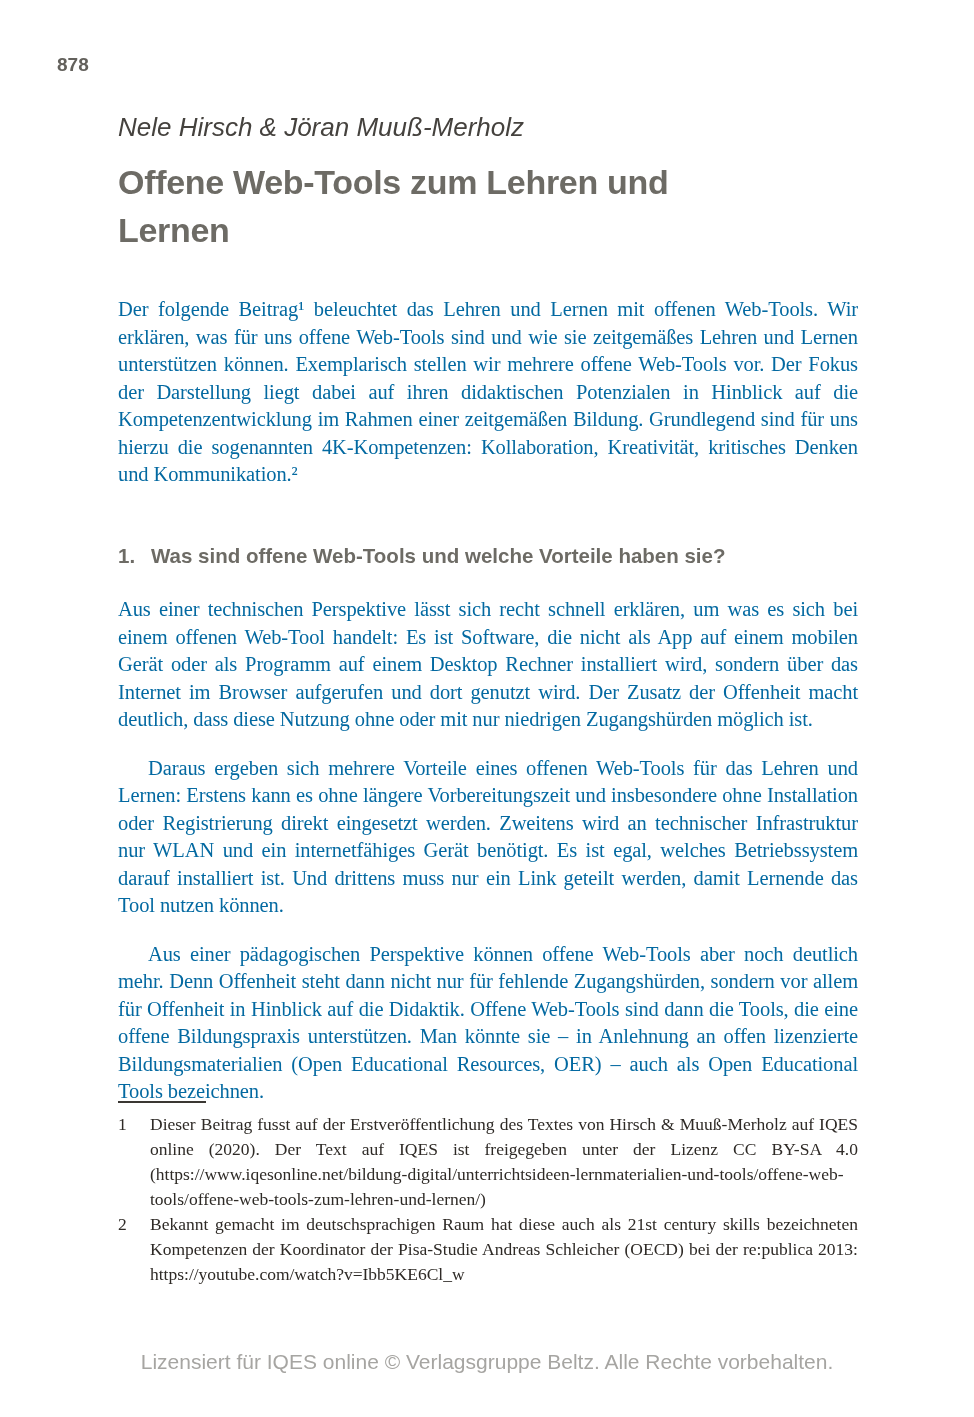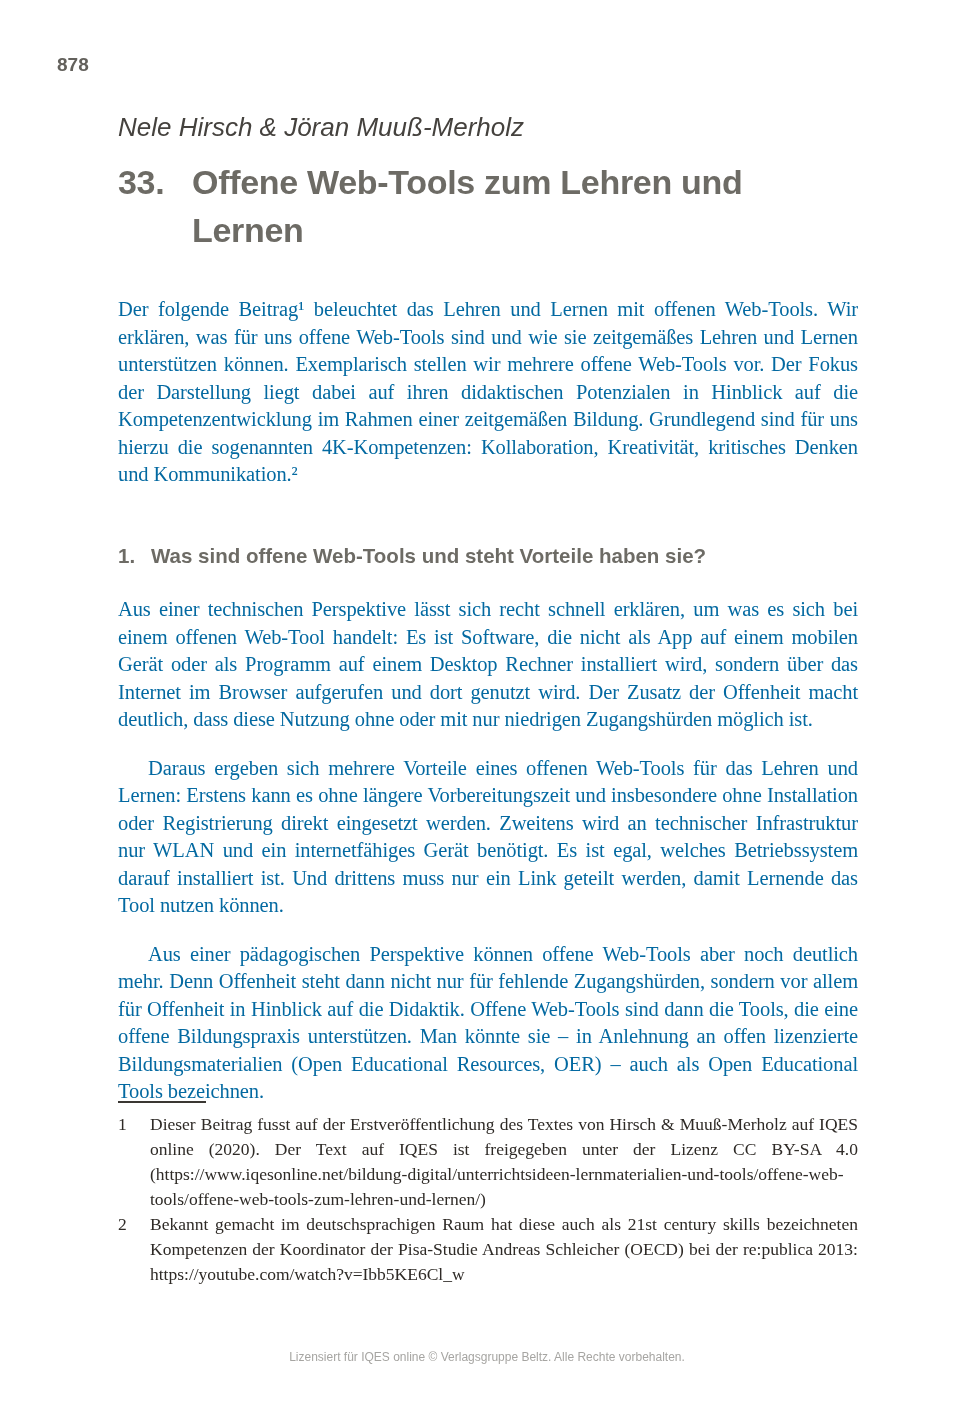--- a/index.html
+++ b/index.html
@@ -124,43 +124,42 @@
     text-align: justify;
     word-break: break-word;
   }
   .license-footer {
     position: absolute;
     left: 0;
     right: 0;
     top: 1350px;
     text-align: center;
     font-family: "Liberation Sans", sans-serif;
-    font-size: 12px;
+    font-size: 21px;
     color: #a6a5a2;
   }
 </style>
 </head>
 <body>
 
 <div class="page">
 
   <div class="page-number">878</div>
 
   <div class="authors">Nele Hirsch &amp; Jöran Muuß-Merholz</div>
 
   <h1 class="chapter-heading">
-    <span class="ch-num">33.</span>
     <span class="ch-title">Offene Web-Tools zum Lehren und Lernen</span>
   </h1>
 
   <p class="body-text intro">Der folgende Beitrag¹ beleuchtet das Lehren und Lernen mit offenen Web-Tools. Wir erklären, was für uns offene Web-Tools sind und wie sie zeitgemäßes Lehren und Lernen unterstützen können. Exemplarisch stellen wir mehrere offene Web-Tools vor. Der Fokus der Darstellung liegt dabei auf ihren didaktischen Potenzialen in Hinblick auf die Kompetenzentwicklung im Rahmen einer zeitgemäßen Bildung. Grundlegend sind für uns hierzu die sogenannten 4K-Kompetenzen: Kollaboration, Kreativität, kritisches Denken und Kommunikation.²</p>
 
   <h2 class="section-heading">
     <span class="sec-num">1.</span>
-    <span class="sec-title">Was sind offene Web-Tools und steht Vorteile haben sie?</span>
+    <span class="sec-title">Was sind offene Web-Tools und welche Vorteile haben sie?</span>
   </h2>
 
   <div class="section-body">
     <p class="body-text">Aus einer technischen Perspektive lässt sich recht schnell erklären, um was es sich bei einem offenen Web-Tool handelt: Es ist Software, die nicht als App auf einem mobilen Gerät oder als Programm auf einem Desktop Rechner installiert wird, sondern über das Internet im Browser aufgerufen und dort genutzt wird. Der Zusatz der Offenheit macht deutlich, dass diese Nutzung ohne oder mit nur niedrigen Zugangshürden möglich ist.</p>
     <p class="body-text indent">Daraus ergeben sich mehrere Vorteile eines offenen Web-Tools für das Lehren und Lernen: Erstens kann es ohne längere Vorbereitungszeit und insbesondere ohne Installation oder Registrierung direkt eingesetzt werden. Zweitens wird an technischer Infrastruktur nur WLAN und ein internetfähiges Gerät benötigt. Es ist egal, welches Betriebssystem darauf installiert ist. Und drittens muss nur ein Link geteilt werden, damit Lernende das Tool nutzen können.</p>
     <p class="body-text indent">Aus einer pädagogischen Perspektive können offene Web-Tools aber noch deutlich mehr. Denn Offenheit steht dann nicht nur für fehlende Zugangshürden, sondern vor allem für Offenheit in Hinblick auf die Didaktik. Offene Web-Tools sind dann die Tools, die eine offene Bildungspraxis unterstützen. Man könnte sie – in Anlehnung an offen lizenzierte Bildungsmaterialien (Open Educational Resources, OER) – auch als Open Educational Tools bezeichnen.</p>
   </div>
 
   <div class="footnote-rule"></div>
 

